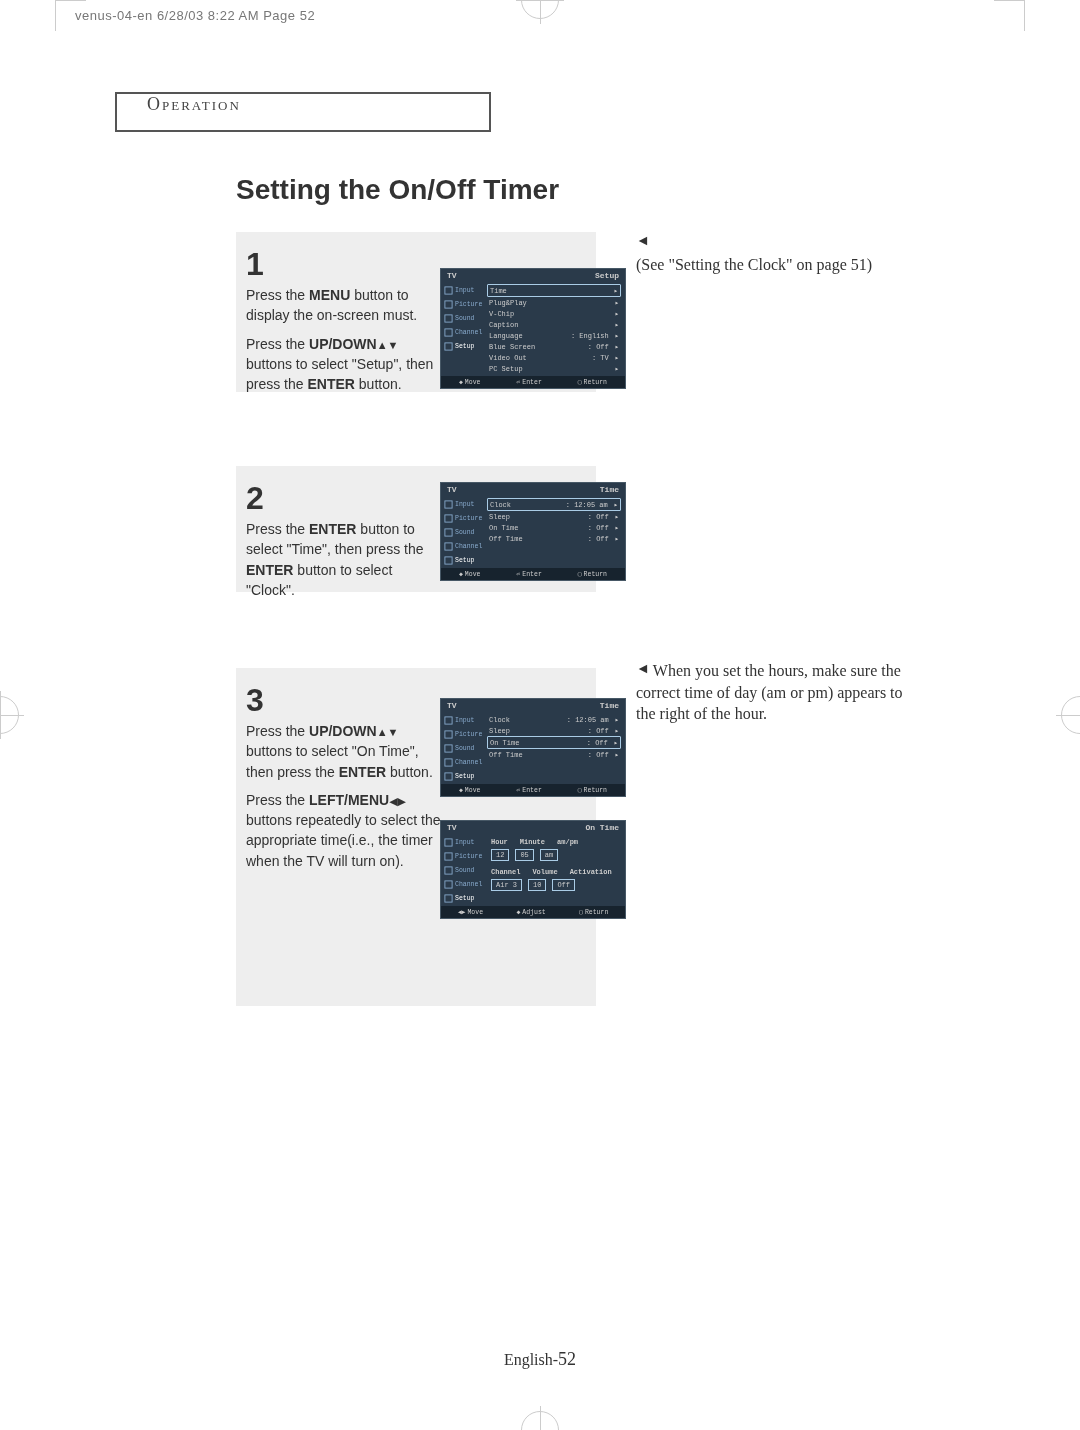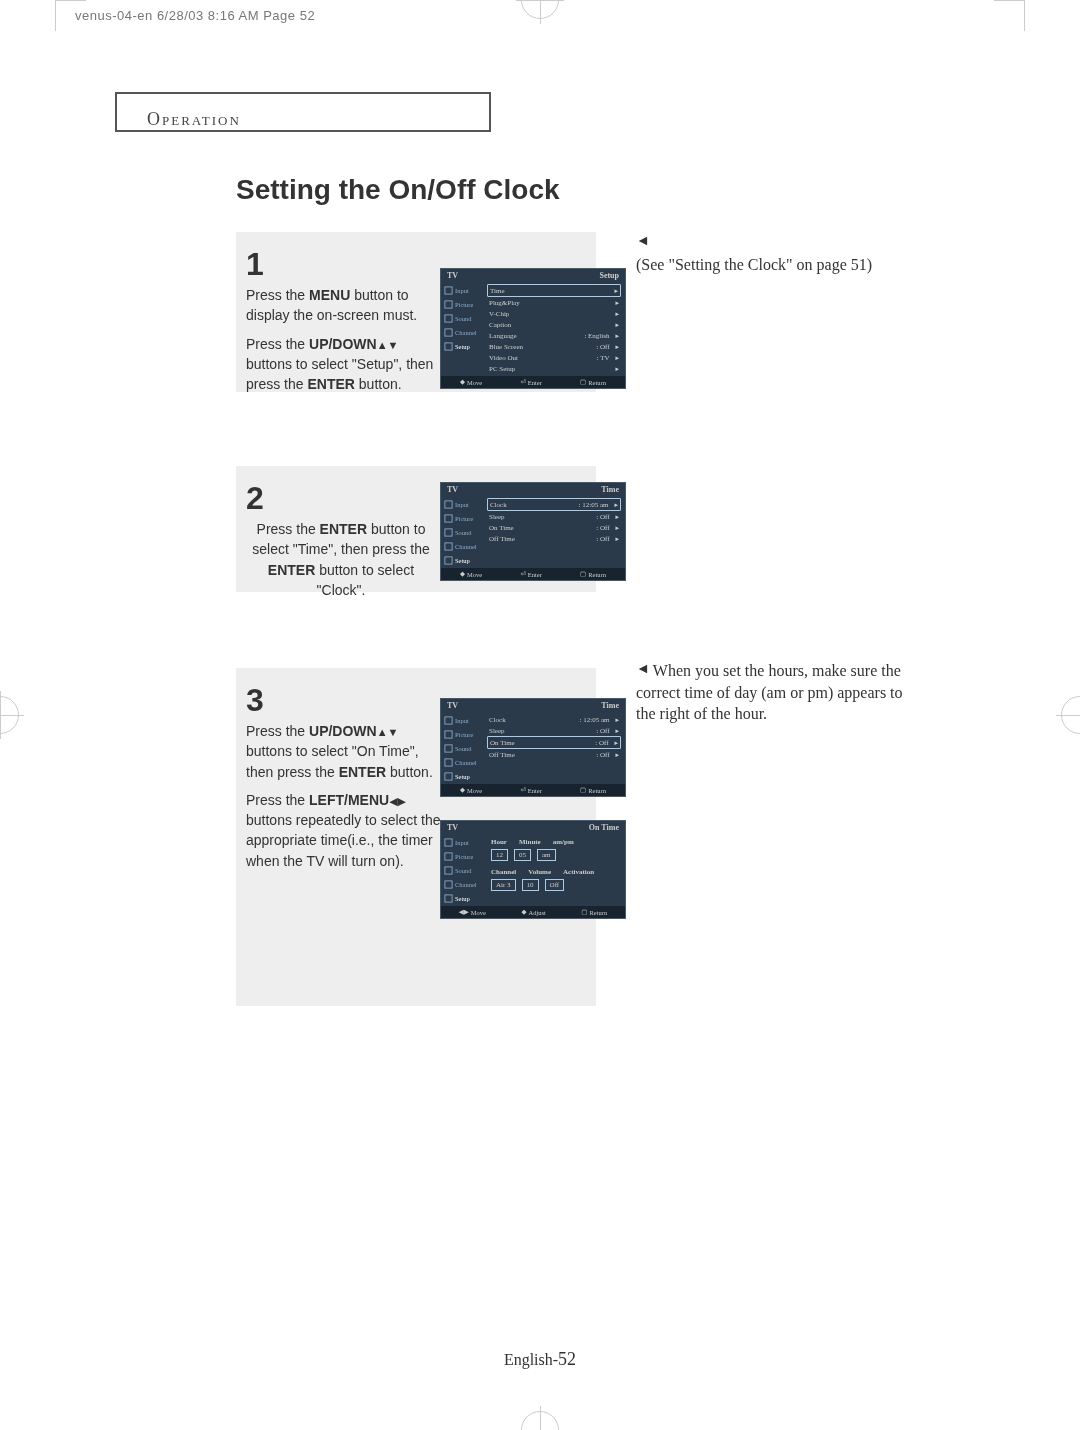--- a/index.html
+++ b/index.html
@@ -53,21 +53,21 @@
   .regmark-right { right: 0; top: 50%; transform: translate(50%, -50%); }
 
   .operation-box {
     position: absolute;
     top: 92px;
     left: 115px;
     width: 342px;
     height: 36px;
     border: 2px solid #555;
     display: flex;
-    align-items: flex-end;
+    align-items: flex-start;
     padding-left: 30px;
   }
   .operation-box span {
     font-family: "Times New Roman", serif;
     font-variant: small-caps;
     letter-spacing: 2px;
     font-size: 18px;
     color: #444;
   }
 
@@ -125,21 +125,21 @@
     margin-top: 2px;
   }
   .step-text p { margin: 0 0 8px 0; }
   .step-text b { font-weight: bold; margin-top: 17px; }
 
   .osd {
     position: absolute;
     width: 184px;
     background: #2a3a4a;
     color: #ccc;
-    font-family: Liberation Serif, serif;
+    font-family: Liberation Mono, monospace;
     font-size: 8px;
     border: 1px solid #475866;
   }
   .osd1 { left: 440px; top: 268px; }
   .osd2 { left: 440px; top: 482px; }
   .osd3a { left: 440px; top: 698px; }
   .osd3b { left: 440px; top: 820px; }
 
   .osd-header {
     display: flex;
@@ -243,27 +243,27 @@
 </head>
 <body>
 
 <div class="crop-top-left"></div>
 <div class="crop-top-right"></div>
 <div class="regmark regmark-top"></div>
 <div class="regmark regmark-bottom"></div>
 <div class="regmark regmark-left"></div>
 <div class="regmark regmark-right"></div>
 
-<div class="page-header-slug">venus-04-en  6/28/03  8:16 AM  Page 52</div>
+<div class="page-header-slug">venus-04-en  6/28/03  8:22 AM  Page 52</div>
 
 <div class="operation-box">
   <span>Operation</span>
 </div>
 
-<h1 class="title">Setting the On/Off Clock</h1>
+<h1 class="title">Setting the On/Off Timer</h1>
 
 <div class="note-col note1">
   <span class="note-arrow">◄</span>
   <br>
   <span>(See "Setting the Clock" on page 51)</span>
 </div>
 <div class="note-col note3">
   <span class="note-arrow">◄</span>
   <span>When you set the hours, make sure the correct time of day (am or pm) appears to the right of the hour.</span>
 </div>
@@ -271,21 +271,21 @@
 <div class="step-block step1">
   <div class="step-num">1</div>
   <div class="step-text" style="width:190px;">
     <p><span>Press the </span><b>MENU</b><span> button to display the on-screen must.</span></p>
     <p><span>Press the </span><b>UP/DOWN</b><span style="font-size:11px;">▲▼</span><span> buttons to select "Setup", then press the </span><b>ENTER</b><span> button.</span></p>
   </div>
 </div>
 
 <div class="step-block step2">
   <div class="step-num">2</div>
-  <div class="step-text" style="width:190px;text-align:center;">
+  <div class="step-text" style="width:190px;">
     <p><span>Press the </span><b>ENTER</b><span> button to select "Time", then press the </span><b>ENTER</b><span> button to select "Clock".</span></p>
   </div>
 </div>
 
 <div class="step-block step3">
   <div class="step-num">3</div>
   <div class="step-text" style="width:200px;">
     <p><span>Press the </span><b>UP/DOWN</b><span style="font-size:11px;">▲▼</span><span> buttons to select "On Time", then press the </span><b>ENTER</b><span> button.</span></p>
     <p><span>Press the </span><b>LEFT/MENU</b><span style="font-size:11px;">◀▶</span><span> buttons repeatedly to select the appropriate time(i.e., the timer when the TV will turn on).</span></p>
   </div>

